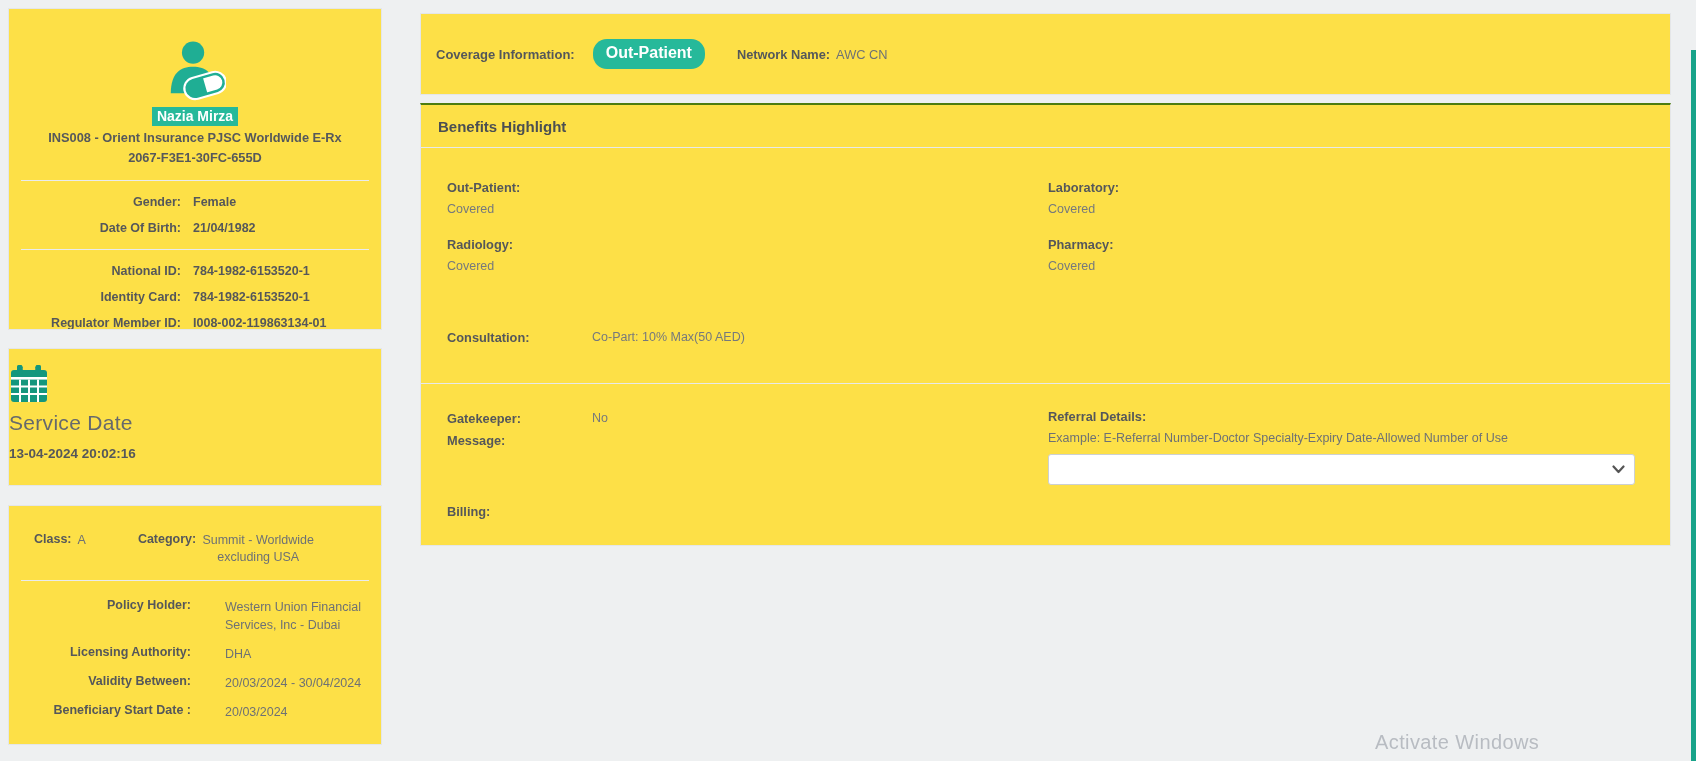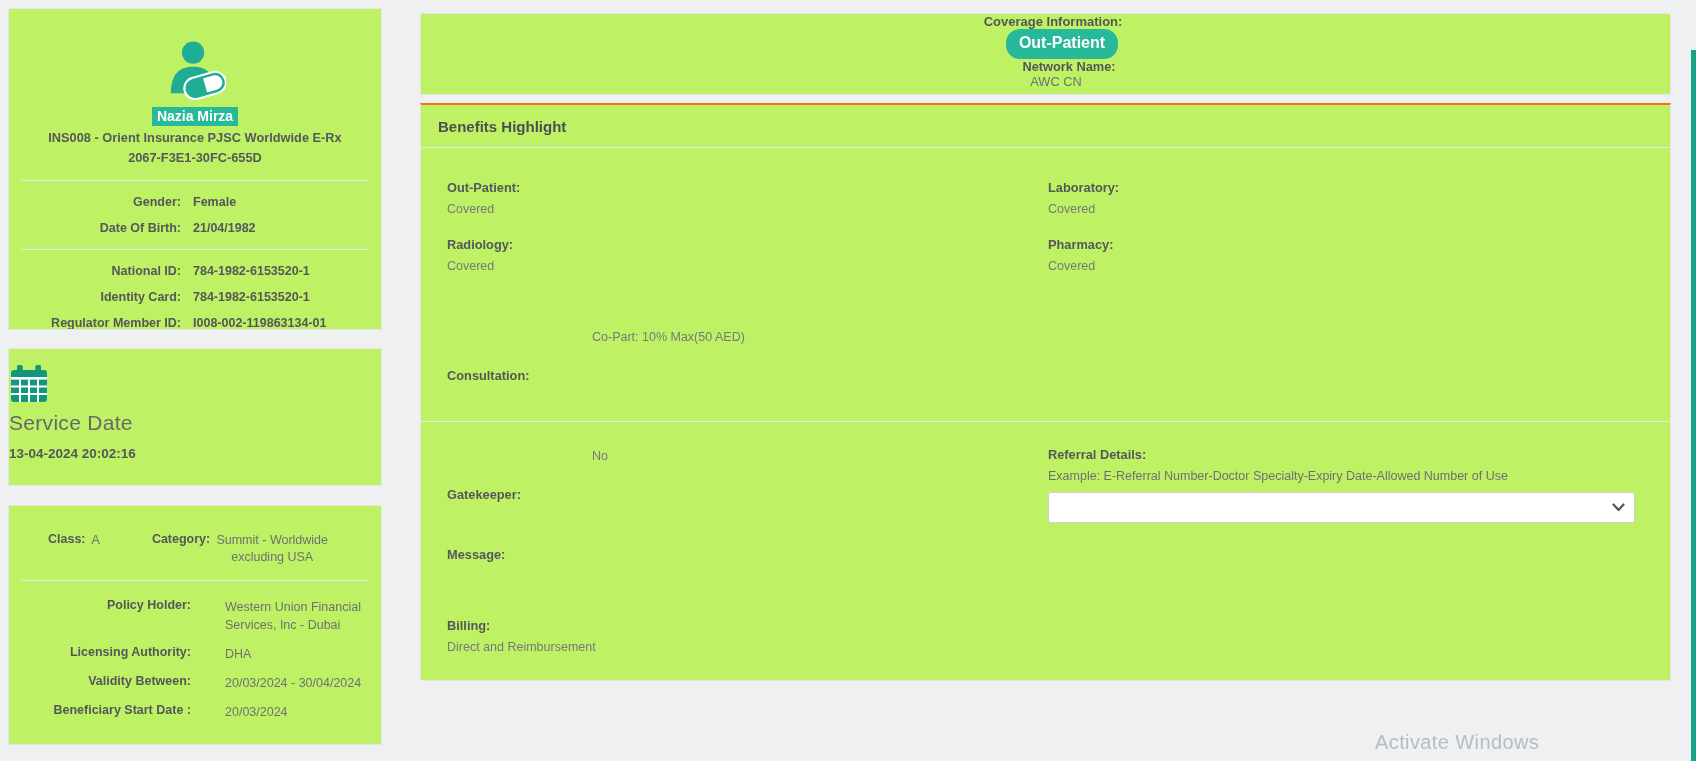--- a/index.html
+++ b/index.html
@@ -6,70 +6,69 @@
   html,body { width:1696px; height:761px; }
   body {
     position:relative;
     background:#eef0f1;
     font-family:"Liberation Sans","DejaVu Sans",sans-serif;
     color:#54575a;
     overflow:hidden;
     font-size:12.5px;
   }
   .card {
-    background:#bef264;
+    background:#fde047;
     border:1px solid #e4e6e8;
     overflow:hidden;
-    flex-direction:column;
   }
   
   .sidebar { position:absolute; left:8px; top:8px; width:374px; }
   .member-card { height:322px; text-align:center; padding-top:30px; margin-bottom:18px; }
   .avatar-wrap { height:66px; }
   .member-name {
     display:inline-block; background:#26b99a; color:#fff; font-weight:bold;
     font-size:14px; padding:1px 5px 2px; margin-top:2px;
   }
   .plan-line { font-weight:bold; font-size:12.8px; color:#56585b; margin-top:4px; line-height:16px; padding:0 18px; }
   .divider { border-top:1px solid #e9ebed; margin:14px 12px; }
   .kv-grid { display:grid; grid-template-columns:172px 1fr; column-gap:7px; row-gap:4px; text-align:left; padding-right:6px;gap:12px; }
   .kv-grid .kv-label { text-align:right; font-weight:bold; color:#55575a; }
   .kv-grid .kv-value { color:#55575a; font-weight:bold; }
   .service-card { height:138px; padding-top:15px; margin-bottom:19px; }
   .service-title { font-size:21px; color:#66696c; margin-top:4px; letter-spacing:0.3px; }
   .service-datetime { font-size:13.5px; font-weight:bold; color:#55575a; margin-top:11px; }
   .policy-card { height:240px; padding-top:26px; }
-  .class-row { display:flex; padding-left:39px; }
+  .class-row { display:flex; padding-left:25px; }
   .class-block { display:flex; gap:6px; }
   .category-block { display:flex; gap:6px; margin-left:52px; }
   .bold-label { font-weight:bold; color:#55575a; }
   .cat-value { width:112px; text-align:center; color:#6e7174; line-height:17px; }
   .policy-grid { display:grid; grid-template-columns:182px 1fr; column-gap:6px; row-gap:11px; margin-top:17px; padding-right:4px; }
   .policy-grid .kv-label { text-align:right; font-weight:bold; color:#55575a; line-height:15px; }
   .policy-grid .kv-value { color:#6e7174; line-height:18px;margin-left:28px; }
   
   .main { position:absolute; left:420px; top:13px; width:1251px; }
   .coverage-card { height:82px; display:flex; align-items:center; padding-left:15px; margin-bottom:8px; }
   .coverage-label { font-weight:bold; font-size:13px; color:#54575a; }
   .coverage-badge {
     background:#26b99a; color:#fff; font-weight:bold; font-size:16px;
     padding:5px 13px 7px; border-radius:14px; margin-left:18px;
   }
   .network-label { font-weight:bold; font-size:12.8px; color:#54575a; margin-left:32px; }
   .network-value { color:#6e7174; font-size:12.8px; margin-left:6px; }
-  .benefits-card { border-top:2px solid #f97316; }
+  .benefits-card { border-top:2px solid #4d7c0f; }
   .bh-header { padding:13px 17px 12px; border-bottom:1px solid #e7e9eb; }
   .bh-title { font-size:15px; font-weight:bold; color:#4b4f52; }
   .bh-body { padding:32px 26px 26px 26px; }
   .two-col { display:grid; grid-template-columns:601px 1fr; }
   .benefit-block { margin-bottom:21px; }
   .benefit-label { font-weight:bold; color:#55575a; font-size:12.8px; }
   .benefit-value { color:#76797c; margin-top:7px; }
   .consult-row { display:flex; margin-top:36px; }
-  .flex-label { width:145px; font-weight:bold; color:#55575a; font-size:12.8px; flex:none;margin-top:38px; }
+  .flex-label { width:145px; font-weight:bold; color:#55575a; font-size:12.8px; flex:none; }
   .flex-value { color:#76797c; }
   .wide-divider { border-top:1px solid #e7e9eb; margin:38px -26px 0 -26px; }
   .bottom-grid { margin-top:27px; }
   .gk-row { display:flex; }
   .msg-row { margin-top:7px; }
   .billing-block { margin-top:56px; }
   .referral-label { font-weight:bold; color:#55575a; font-size:12.8px; margin-top:-2px; }
   .referral-example { color:#6e7174; margin-top:7px; }
   .select-wrap { position:relative; width:587px; margin-top:9px; }
   .referral-select {
@@ -229,21 +228,20 @@
           <div class="gk-row">
             <span class="flex-label">Gatekeeper:</span>
             <span class="flex-value">No</span>
           </div>
           <div class="gk-row msg-row">
             <span class="flex-label">Message:</span>
             <span class="flex-value"></span>
           </div>
           <div class="billing-block">
             <div class="benefit-label">Billing:</div>
-            <div class="benefit-value">Direct and Reimbursement</div>
           </div>
         </div>
         <div>
           <div class="referral-label">Referral Details:</div>
           <div class="referral-example">Example: E-Referral Number-Doctor Specialty-Expiry Date-Allowed Number of Use</div>
           <div class="select-wrap">
             <select class="referral-select">
               <option></option>
             </select>
             <span class="select-caret">

